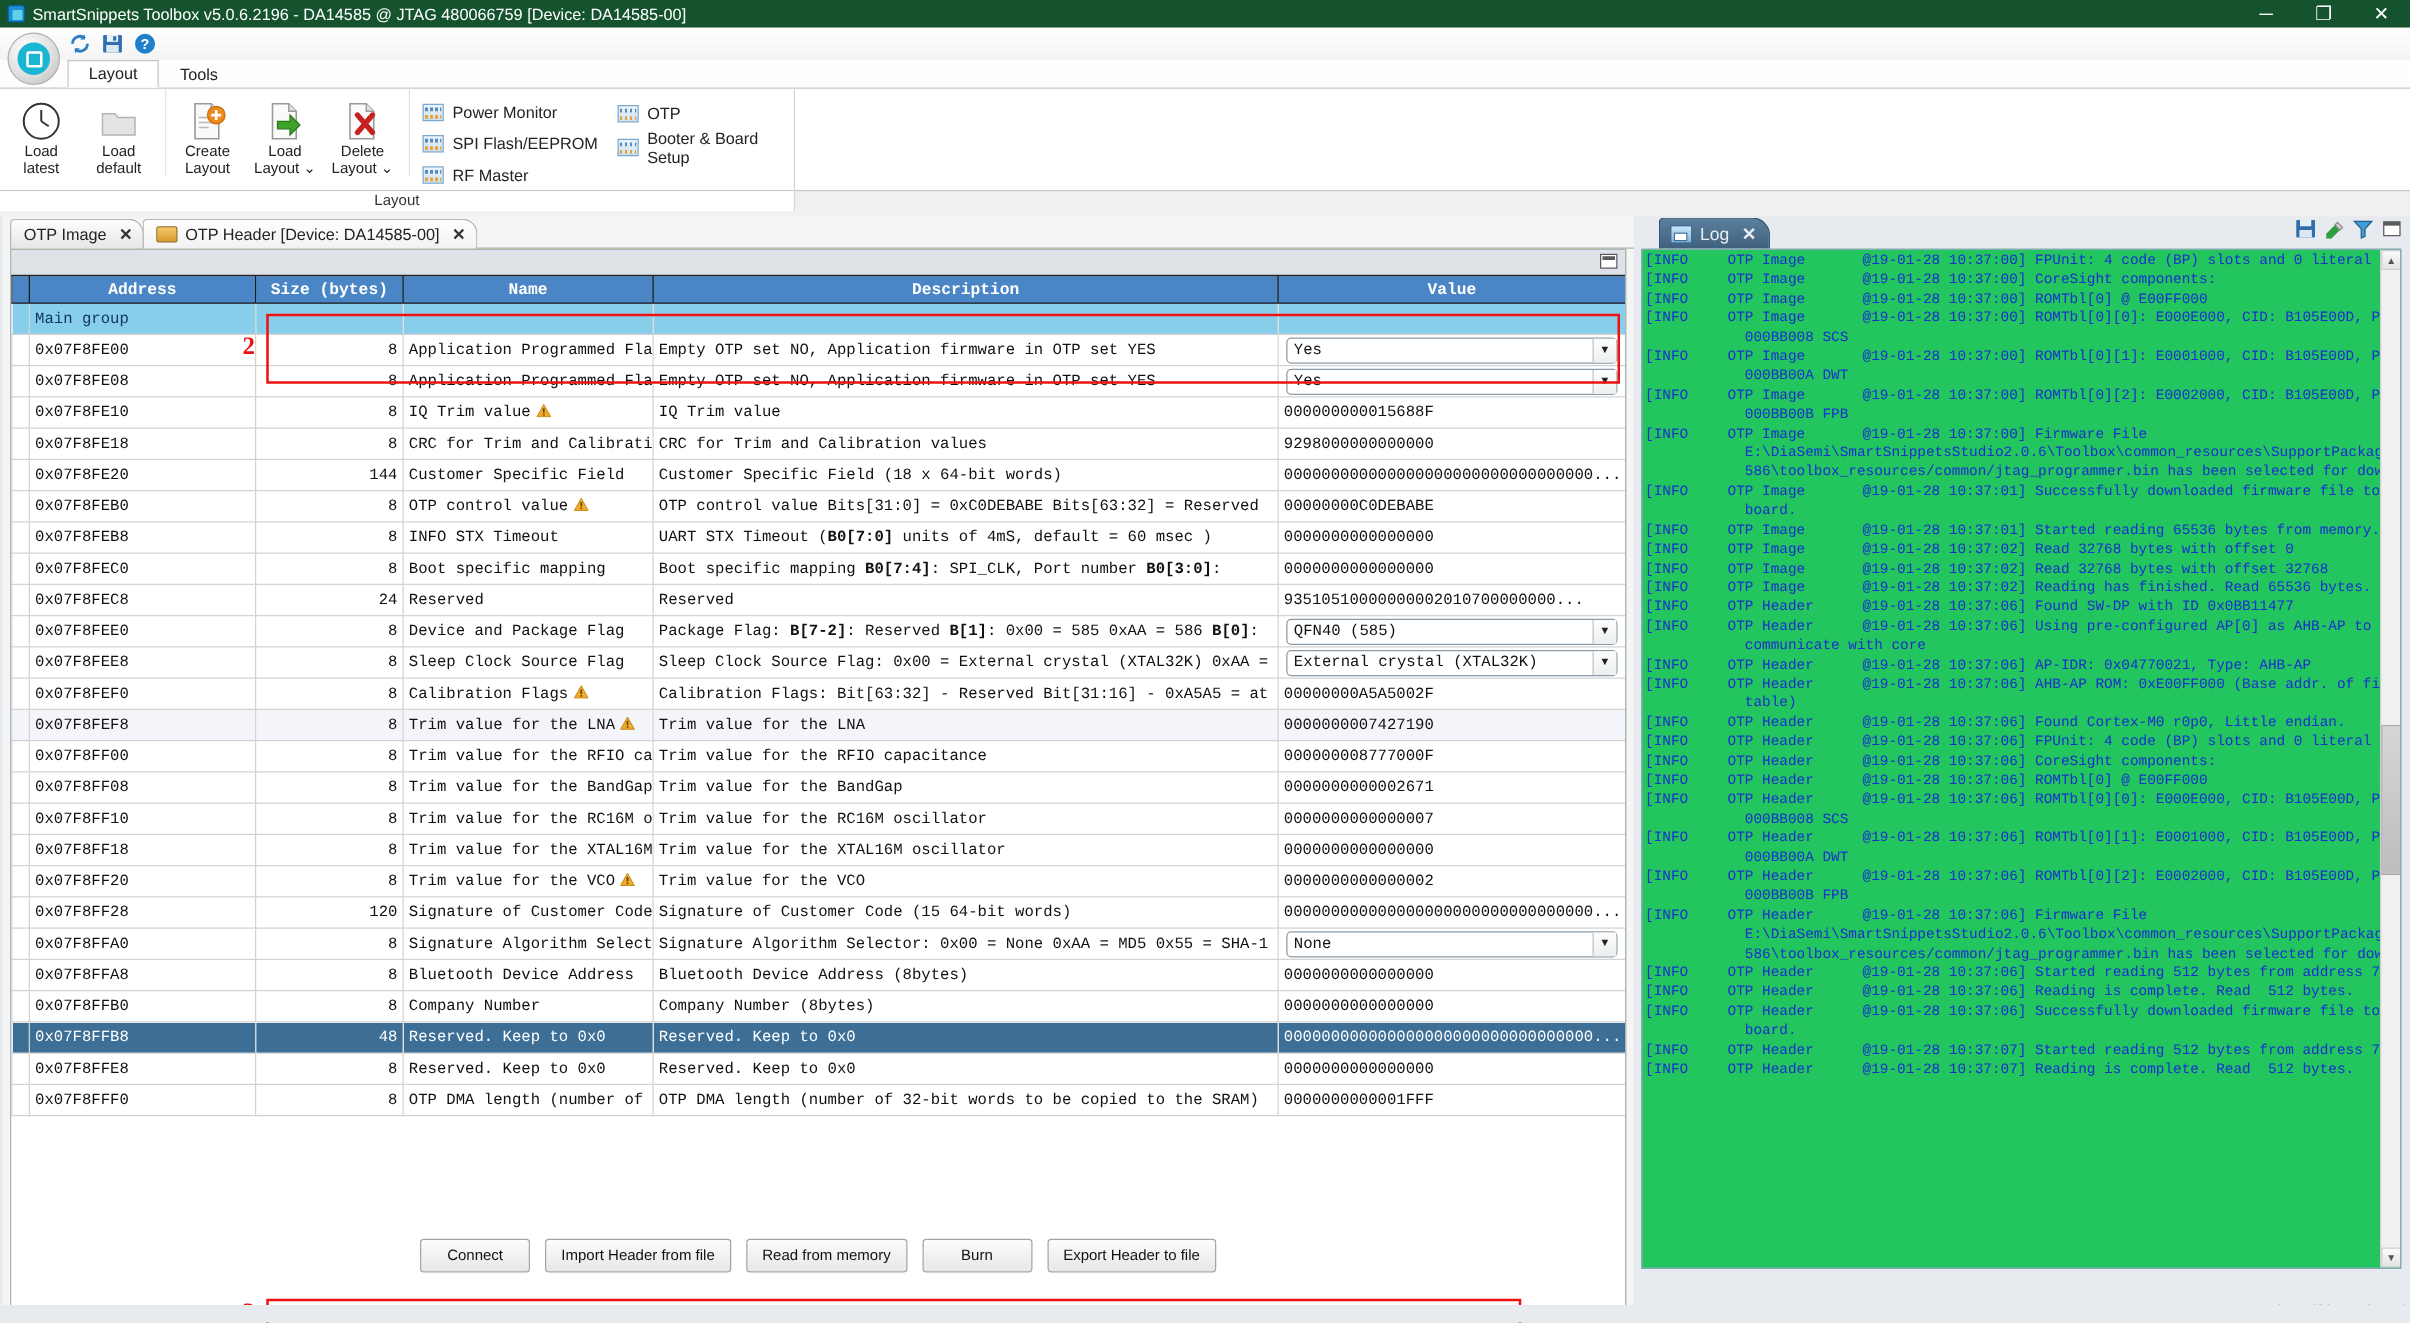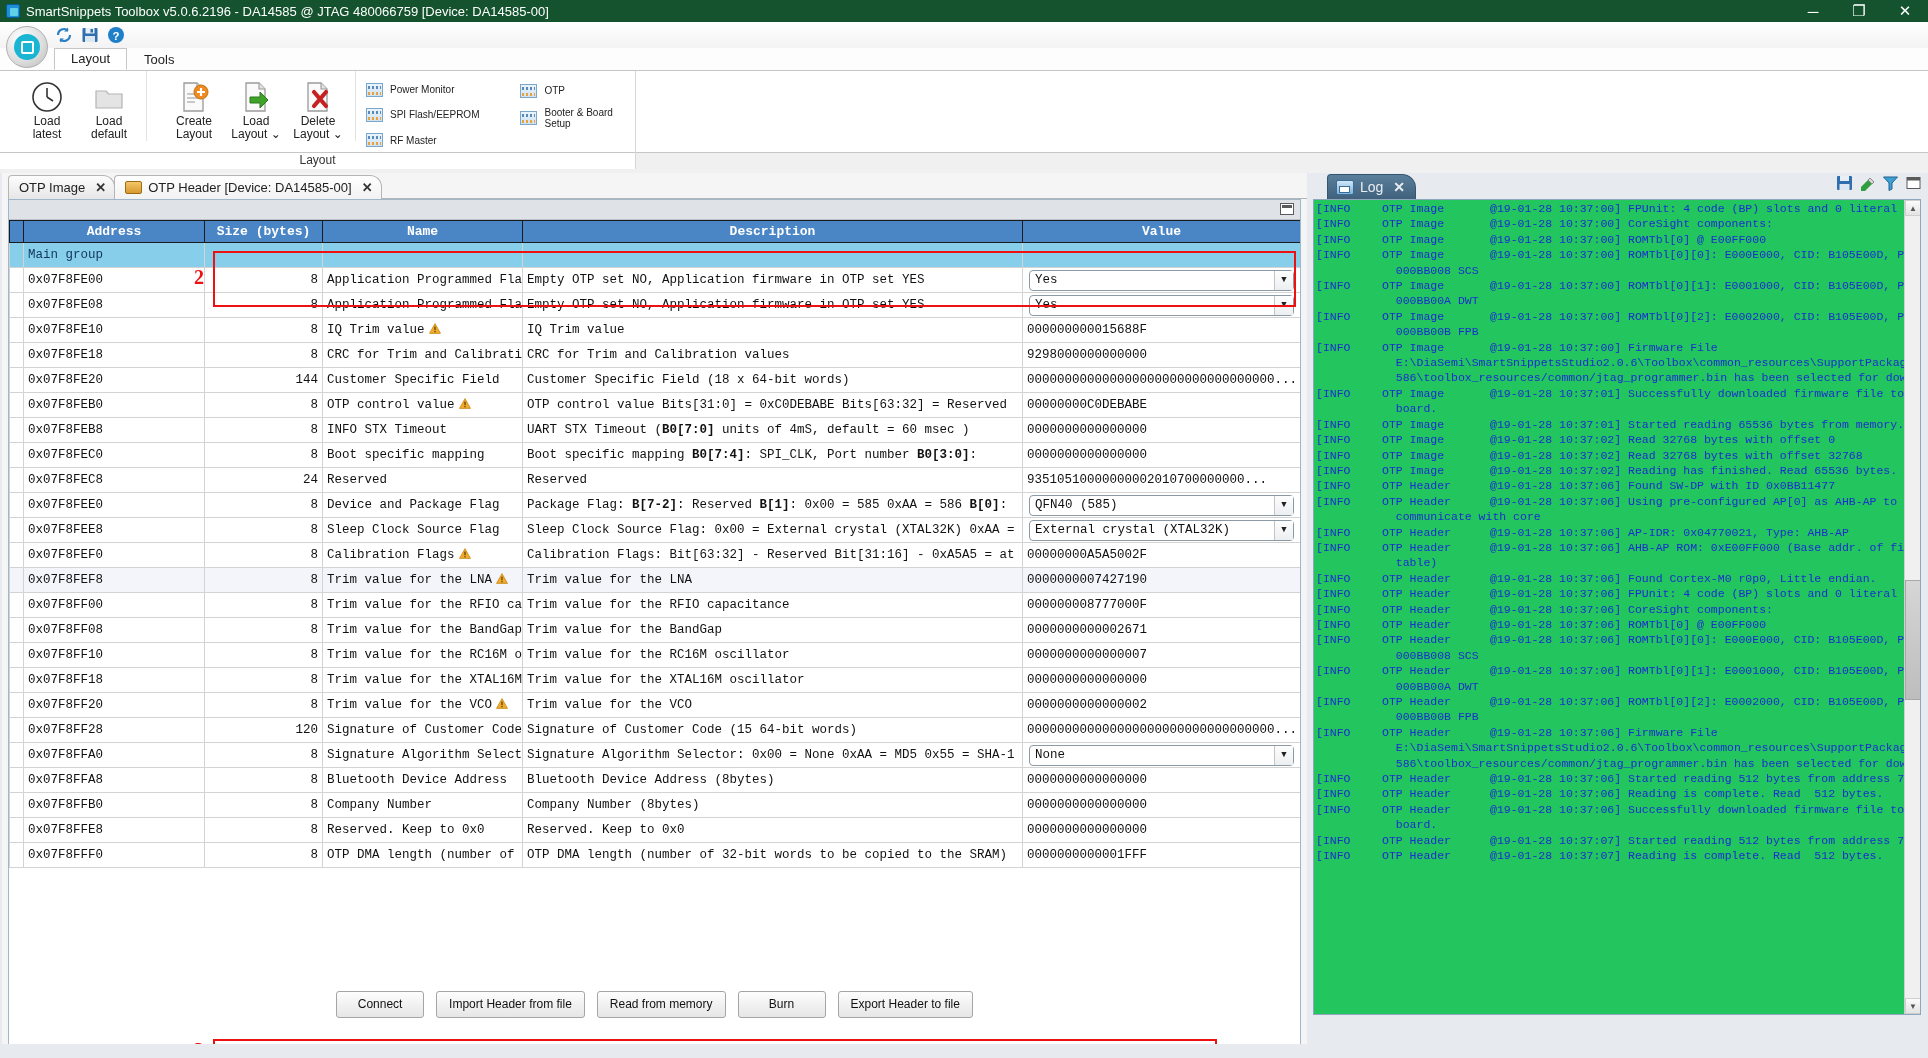--- a/index.html
+++ b/index.html
@@ -67,29 +67,29 @@
     position: relative; z-index: 2;
   }
   #ribbon {
     height: 82px; background: #fff; border-top: 1px solid #c6c6c6;
     display: flex; position: relative;
   }
   #ribbon-group {
     display: flex; height: 82px; border-right: 1px solid #d6d6d6;
     width: 636px; position: relative;
   }
-  .rgrp { display: flex; align-items: center; padding: 4px 6px 0 16px; border-right: 1px solid #e2e2e2; height: 70px;}
+  .rgrp { display: flex; align-items: center; padding: 4px 6px 0 2px; border-right: 1px solid #e2e2e2; height: 70px;}
   .rbtn {
     width: 62px; display: flex; flex-direction: column; align-items: center;
     padding-top: 4px; font-size: 12px; color: #222; text-align: center; line-height: 13px;
   }
   .rbtn .gl { height: 36px; display:flex; align-items:center; justify-content:center; }
   .rsmall { display: flex; flex-direction: column; padding: 6px 8px 0 10px; }
   .rsmall-col { display: flex; flex-direction: column; }
-  .rsitem { display: flex; align-items: center; height: 27px; font-size: 10px; color: #222; }
+  .rsitem { display: flex; align-items: center; height: 27px; font-size: 13px; color: #222; }
   .rsitem .mini {
     width: 17px; height: 14px; margin-right: 7px;
     background: linear-gradient(#e9f3fb,#cfe2f2);
     border: 1px solid #7aa7cc; position: relative; flex: none;
   }
   .rsitem .mini::before {
     content:""; position:absolute; left:1px; top:2px; width:13px; height:3px;
     background: repeating-linear-gradient(90deg,#5a8bb8 0 2px,transparent 2px 4px);
   }
   .rsitem .mini::after {
@@ -660,20 +660,28 @@
                 <td class="val">0000000000000000</td>
               </tr>
               <tr>
                 <td></td>
                 <td class="addr">0x07F8FFB0</td>
                 <td class="size">8</td>
                 <td class="name">Company Number</td>
                 <td class="desc">Company Number (8bytes)</td>
                 <td class="val">0000000000000000</td>
               </tr>
+              <tr class="sel">
+                <td></td>
+                <td class="addr">0x07F8FFB8</td>
+                <td class="size">48</td>
+                <td class="name">Reserved. Keep to 0x0</td>
+                <td class="desc">Reserved. Keep to 0x0</td>
+                <td class="val">000000000000000000000000000000000...</td>
+              </tr>
               <tr>
                 <td></td>
                 <td class="addr">0x07F8FFE8</td>
                 <td class="size">8</td>
                 <td class="name">Reserved. Keep to 0x0</td>
                 <td class="desc">Reserved. Keep to 0x0</td>
                 <td class="val">0000000000000000</td>
               </tr>
               <tr>
                 <td></td>

